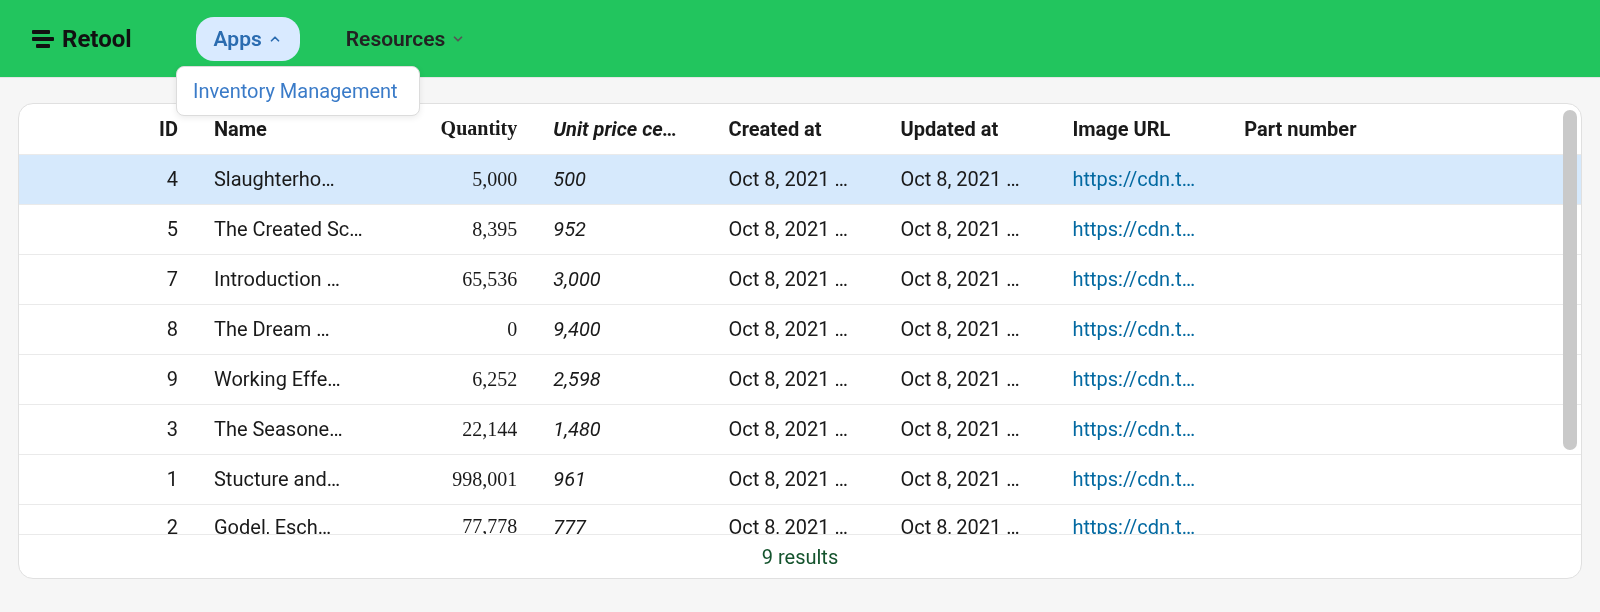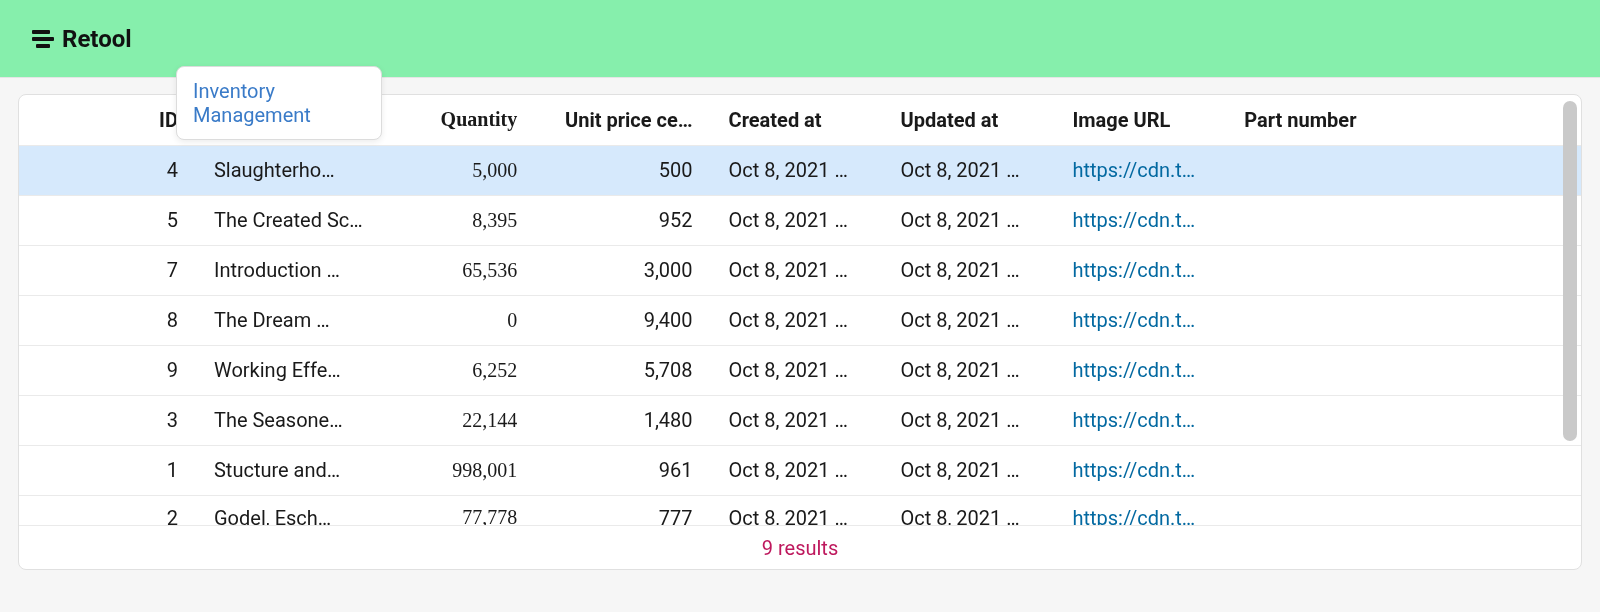--- a/index.html
+++ b/index.html
@@ -1,64 +1,78 @@
 <!DOCTYPE html>
 <html><head>
 <meta charset="utf-8">
 <style>
   * { box-sizing: border-box; margin: 0; padding: 0; }
   html, body { width: 1600px; height: 612px; font-family: -apple-system, BlinkMacSystemFont, "Segoe UI", Roboto, Helvetica, Arial, sans-serif; color: #1a1a1a; background: #fff; }
-  .topbar { height: 78px; display: flex; align-items: center; padding: 4px 32px; border-bottom: 1px solid #e5e5e5; position: relative; background: #86efac; }
+  .topbar { height: 78px; display: flex; align-items: center; padding: 4px 32px; border-bottom: 1px solid #e5e5e5; position: relative; background: #22c55e; }
   .logo { display: flex; align-items: center; gap: 8px; font-weight: 700; font-size: 24px; color: #111; }
   .logo-icon { width: 22px; height: 22px; display: flex; flex-direction: column; justify-content: center; gap: 3px; }
   .logo-icon span { display: block; height: 4px; background: #111; border-radius: 1px; }
   .logo-icon span:nth-child(1) { width: 18px; }
   .logo-icon span:nth-child(2) { width: 22px; margin-left: 0px; }
   .logo-icon span:nth-child(3) { width: 14px; margin-left: 4px; }
   .nav { display: flex; align-items: center; gap: 28px; margin-left: 64px; }
   .nav-item { display: flex; align-items: center; gap: 6px; font-size: 21px; font-weight: 600; color: #222; padding: 10px 18px; border-radius: 18px; cursor: pointer; position: relative; }
   .nav-item.active { background: #d9eaff; color: #2b6cb0; }
   .chevron { width: 14px; height: 14px; }
-  .dropdown { position: absolute; top: 66px; left: 176px; width: 206px; background: #fff; border: 1px solid #dcdcdc; border-radius: 8px; box-shadow: 0 2px 6px rgba(0,0,0,0.08); overflow: hidden; z-index: 20; }
+  .dropdown { position: absolute; top: 66px; left: 176px; width: 244px; background: #fff; border: 1px solid #dcdcdc; border-radius: 8px; box-shadow: 0 2px 6px rgba(0,0,0,0.08); overflow: hidden; z-index: 20; }
   .dropdown-item { padding: 12px 16px; font-size: 20px; cursor: pointer; border-bottom: 1px solid #eee; }
   .dropdown-item:last-child { border-bottom: none; }
   .dropdown-item.highlight { color: #3a7bc8; }
   .content { padding: 16px 18px 0 18px; background: #f6f6f6; height: 534px; }
-  .table-wrap { background: #fff; border: 1px solid #e0e0e0; border-radius: 8px; height: 476px; display: flex; flex-direction: column; position: relative; }
+  .table-wrap { background: #fff; border: 1px solid #e0e0e0; border-radius: 15px; height: 476px; display: flex; flex-direction: column; position: relative; margin-top: 9px; }
   .table-scroll { flex: 1; overflow: hidden; position: relative; }
   table { width: 100%; border-collapse: collapse; table-layout: fixed; }
   th, td { text-align: left; font-size: 20px; padding: 12px 14px; white-space: nowrap; overflow: hidden; text-overflow: ellipsis; border-bottom: 1px solid #eaeaea; }
   th { font-weight: 700; height: 50px; }
   tbody tr { height: 50px; }
   tbody tr.selected { background: #d6e9fc; }
   .col-id { width: 160px; text-align: right; padding-right: 22px; }
   .col-name { width: 160px; }
   .col-qty { width: 140px; text-align: right; padding-right: 22px; font-family: Liberation Serif, serif; }
-  .col-price { width: 155px; text-align: right; padding-right: 22px; }
+  .col-price { width: 155px; text-align: left; padding-right: 22px; font-style: italic; }
   .col-created { width: 152px; }
   .col-updated { width: 152px; }
   .col-url { width: 152px; }
   .col-part { width: 310px; }
   td.link a { color: #0369a1; text-decoration: none; }
-  .footer { height: 44px; border-top: 1px solid #eaeaea; display: flex; align-items: center; justify-content: center; font-size: 20px; color: #be185d; }
+  .footer { height: 44px; border-top: 1px solid #eaeaea; display: flex; align-items: center; justify-content: center; font-size: 20px; color: #14532d; }
   .scrollbar { position: absolute; right: 4px; top: 6px; width: 14px; height: 340px; background: #c9c9c9; border-radius: 7px; }
   tbody tr:last-child td { border-bottom: none; }
   tbody tr.cut td { padding-top: 10px; padding-bottom: 0; height: 34px; vertical-align: top; }
 </style>
 </head>
 <body>
 
 <div class="topbar">
   <div class="logo">
     <span class="logo-icon">
         <span></span>
         <span></span>
         <span></span>
       </span>
     <span>Retool</span>
+  </div>
+  <div class="nav">
+    <div class="nav-item active">
+      <span>Apps</span>
+      <svg class="chevron" viewBox="0 0 24 24" fill="none" stroke="#2b6cb0" stroke-width="3" stroke-linecap="round" stroke-linejoin="round">
+          <polyline points="6 15 12 9 18 15"></polyline>
+        </svg>
+    </div>
+    <div class="nav-item">
+      <span>Resources</span>
+      <svg class="chevron" viewBox="0 0 24 24" fill="none" stroke="#555" stroke-width="3" stroke-linecap="round" stroke-linejoin="round">
+          <polyline points="6 9 12 15 18 9"></polyline>
+        </svg>
+    </div>
   </div>
 
   <div class="dropdown">
     <div class="dropdown-item highlight">Inventory Management</div>
   </div>
 </div>
 
 <div class="content">
   <div class="table-wrap">
     <div class="table-scroll">
@@ -113,21 +127,21 @@
               <td class="col-price">9,400</td>
               <td class="col-created">Oct 8, 2021 …</td>
               <td class="col-updated">Oct 8, 2021 …</td>
               <td class="col-url link"><a>https://cdn.t…</a></td>
               <td class="col-part"></td>
             </tr>
             <tr>
               <td class="col-id">9</td>
               <td class="col-name">Working Effe…</td>
               <td class="col-qty">6,252</td>
-              <td class="col-price">5,708</td>
+              <td class="col-price">2,598</td>
               <td class="col-created">Oct 8, 2021 …</td>
               <td class="col-updated">Oct 8, 2021 …</td>
               <td class="col-url link"><a>https://cdn.t…</a></td>
               <td class="col-part"></td>
             </tr>
             <tr>
               <td class="col-id">3</td>
               <td class="col-name">The Seasone…</td>
               <td class="col-qty">22,144</td>
               <td class="col-price">1,480</td>

